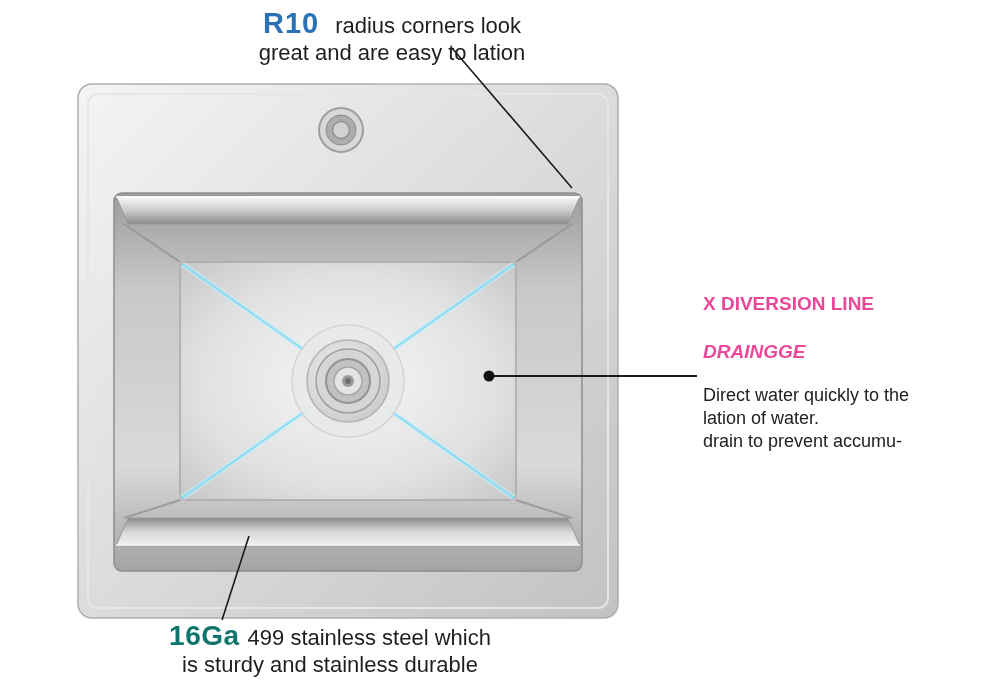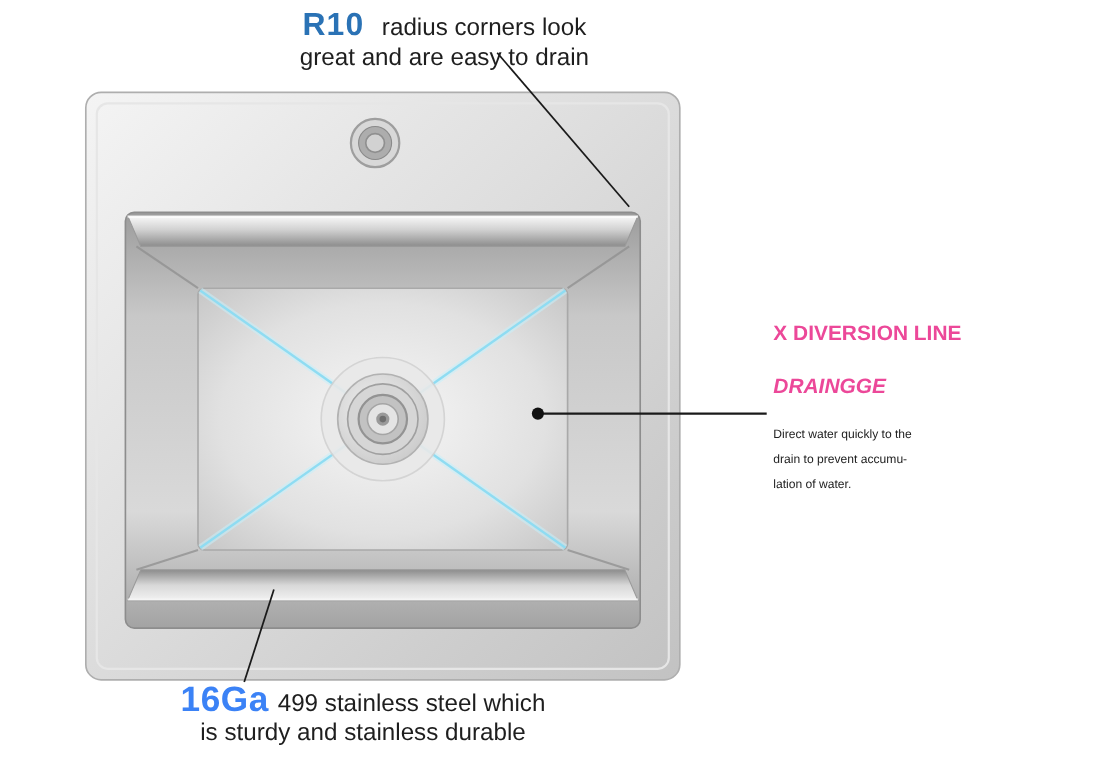--- a/index.html
+++ b/index.html
@@ -10,47 +10,47 @@
     width:1000px;
     height:692px;
     background:#ffffff;
     overflow:hidden;
   }
   .sink-svg { position:absolute; left:0; top:0; }
 
   .annotation { position:absolute; color:#1e1e1e; }
 
   .anno-top {
-    left:228px; top:10px; width:352px;
+    left:216px; top:10px; width:352px;
     text-align:center;
     font-size:22px; line-height:27px;
   }
   .anno-top .hl {
     font-size:29px; font-weight:bold; color:#2a72b5;
     margin-right:16px; letter-spacing:1px;
   }
 
   .anno-right { left:703px; top:293px; width:255px; }
   .anno-right .head {
     font-size:19px; font-weight:bold; color:#ec4899;
     line-height:22px;
   }
   .anno-right .head2 { margin-top:26px;font-style:italic; }
   .anno-right .body {
-    margin-top:21px; font-size:11px; color:#222;
+    margin-top:21px; font-size:18px; color:#222;
     line-height:23px;
   }
 
   .anno-bottom {
     left:130px; top:622px; width:400px;
     text-align:center;
     font-size:22px; line-height:27px;
   }
   .anno-bottom .hl {
-    font-size:32px; font-weight:bold; color:#3b82f6;
+    font-size:28px; font-weight:bold; color:#0f766e;
     margin-right:8px; letter-spacing:0.5px;
   }
 </style>
 </head>
 <body>
 
 <div class="canvas">
 
   <svg class="sink-svg" width="1000" height="692" viewBox="0 0 1000 692">
     <defs>
@@ -139,30 +139,30 @@
       <line x1="489" y1="376" x2="697" y2="376" stroke="#1a1a1a" stroke-width="2.2"></line>
       <circle cx="489" cy="376" r="5.5" fill="#111111"></circle>
     </g>
     <line x1="249" y1="536" x2="222" y2="620" stroke="#1a1a1a" stroke-width="1.6"></line>
   </svg>
 
   <div class="annotation anno-top">
     <div>
       <span class="hl">R10</span><span>radius corners look</span>
     </div>
-    <div>great and are easy to drain</div>
+    <div>great and are easy to lation</div>
   </div>
 
   <div class="annotation anno-right">
     <div class="head">X DIVERSION LINE</div>
     <div class="head head2">DRAINGGE</div>
     <div class="body">
       <div>Direct water quickly to the</div>
+      <div>lation of water.</div>
       <div>drain to prevent accumu-</div>
-      <div>lation of water.</div>
     </div>
   </div>
 
   <div class="annotation anno-bottom">
     <div>
       <span class="hl">16Ga</span><span>499 stainless steel which</span>
     </div>
     <div>is sturdy and stainless durable</div>
   </div>
 

